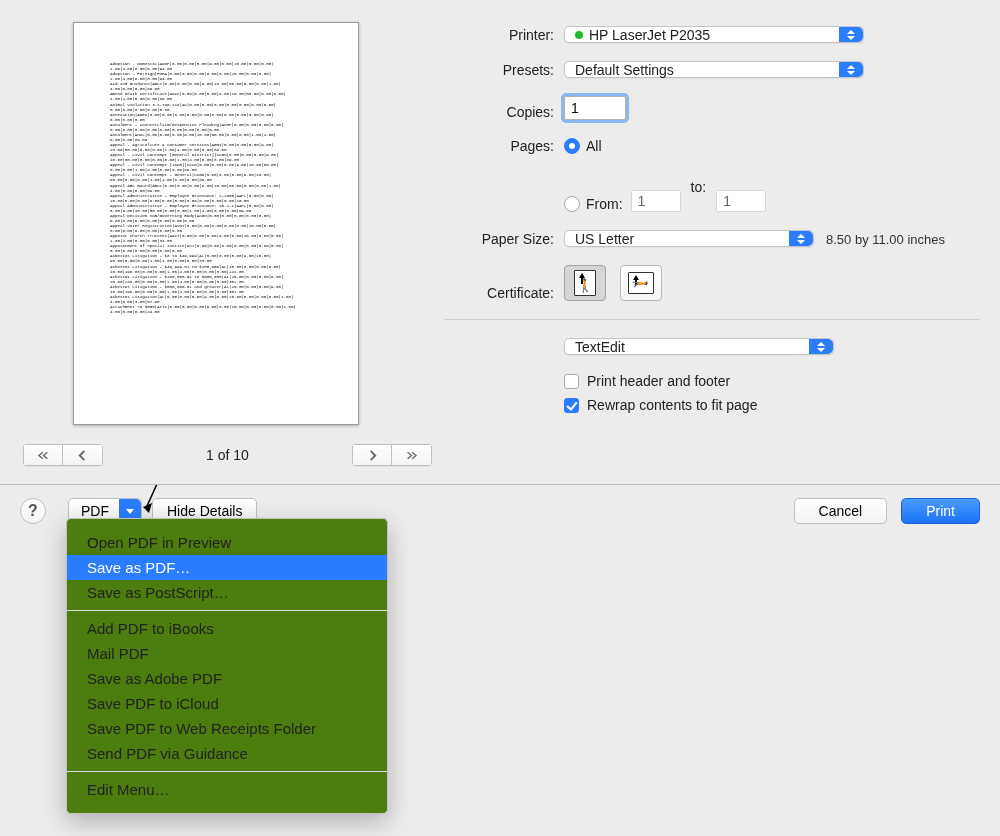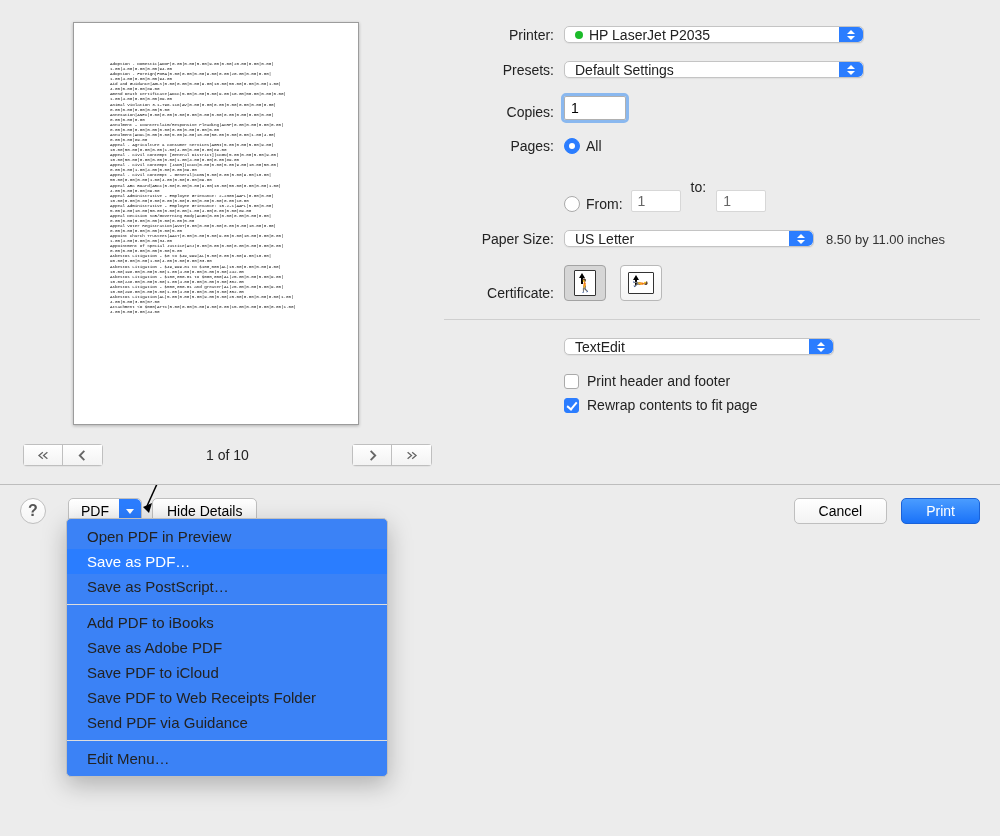--- a/index.html
+++ b/index.html
@@ -280,25 +280,25 @@
   .print-btn {
     background:linear-gradient(#4a9cff,#1a72f8);
     border:1px solid #1a62d8;color:#fff;margin-left:14px;
   }
 
   
   .menu {
     position:absolute;
     left:66px; top:33px;
     width: 322px;
-    background:#3b82f6;
+    background:#4d7c0f;
     border:1px solid #c0c0c0;
     border-radius:5px;
     box-shadow:0 8px 24px rgba(0,0,0,0.25);
-    padding:5px 0;
+    padding:11px 0;
     z-index:20;
   }
   .menu-item {
     padding:4px 20px;font-size:15px;
   }
   .menu-item.highlight { background:#2a7dff;color:#fff; }
   .menu-sep { height:1px;background:#ddd;margin:5px 0; }
 
   
   .annot-line {
@@ -520,20 +520,21 @@
       <line x1="7" y1="21" x2="248" y2="-509" stroke="#000" stroke-width="1.5"></line>
       <path d="M3 22 L12 18 L9 28 Z" fill="#000"></path>
     </svg>
 
     <div class="menu">
       <div class="menu-item">Open PDF in Preview</div>
       <div class="menu-item highlight">Save as PDF…</div>
       <div class="menu-item">Save as PostScript…</div>
       <div class="menu-sep"></div>
       <div class="menu-item">Add PDF to iBooks</div>
+      <div class="menu-item">Mail PDF</div>
       <div class="menu-item">Save as Adobe PDF</div>
       <div class="menu-item">Save PDF to iCloud</div>
       <div class="menu-item">Save PDF to Web Receipts Folder</div>
       <div class="menu-item">Send PDF via Guidance</div>
       <div class="menu-sep"></div>
       <div class="menu-item">Edit Menu…</div>
     </div>
 
     <div class="behind">
       

